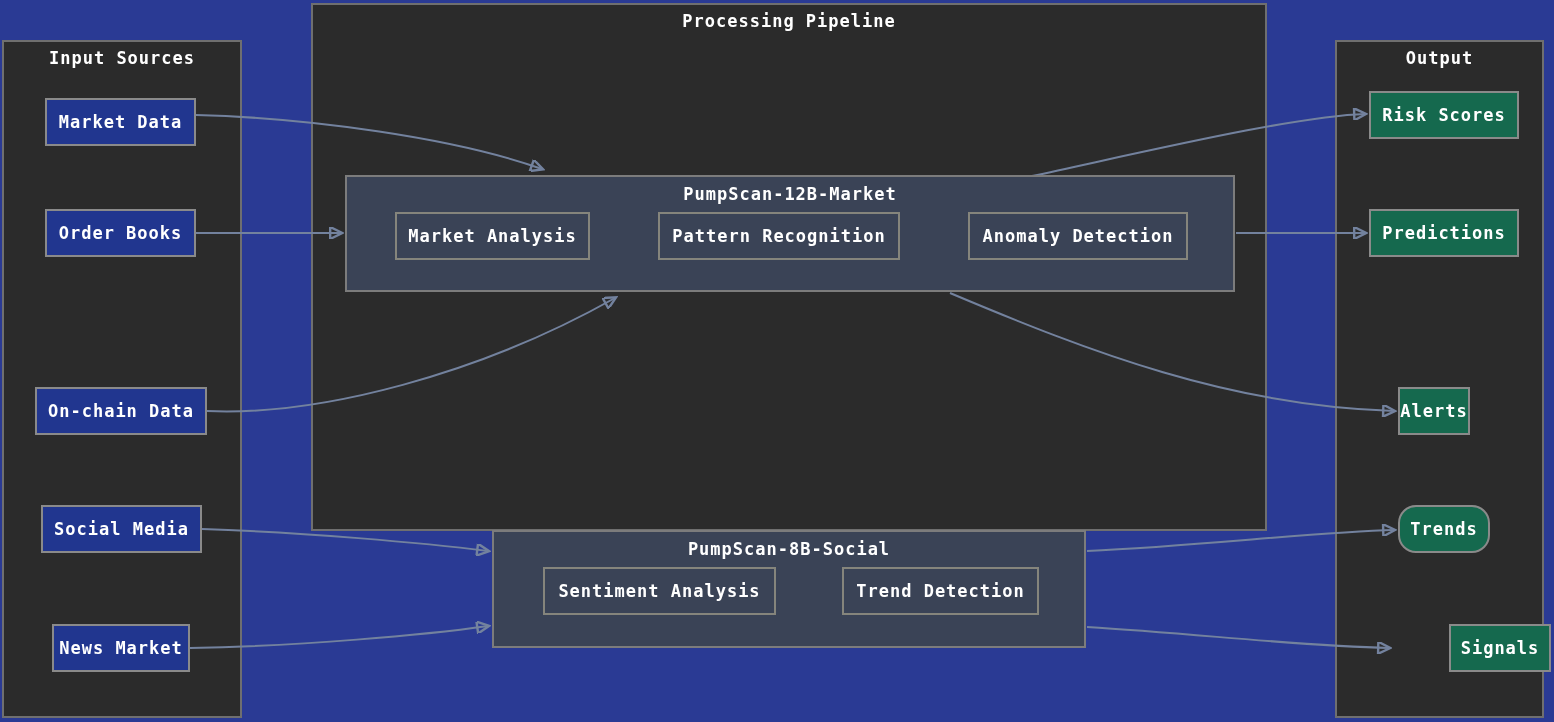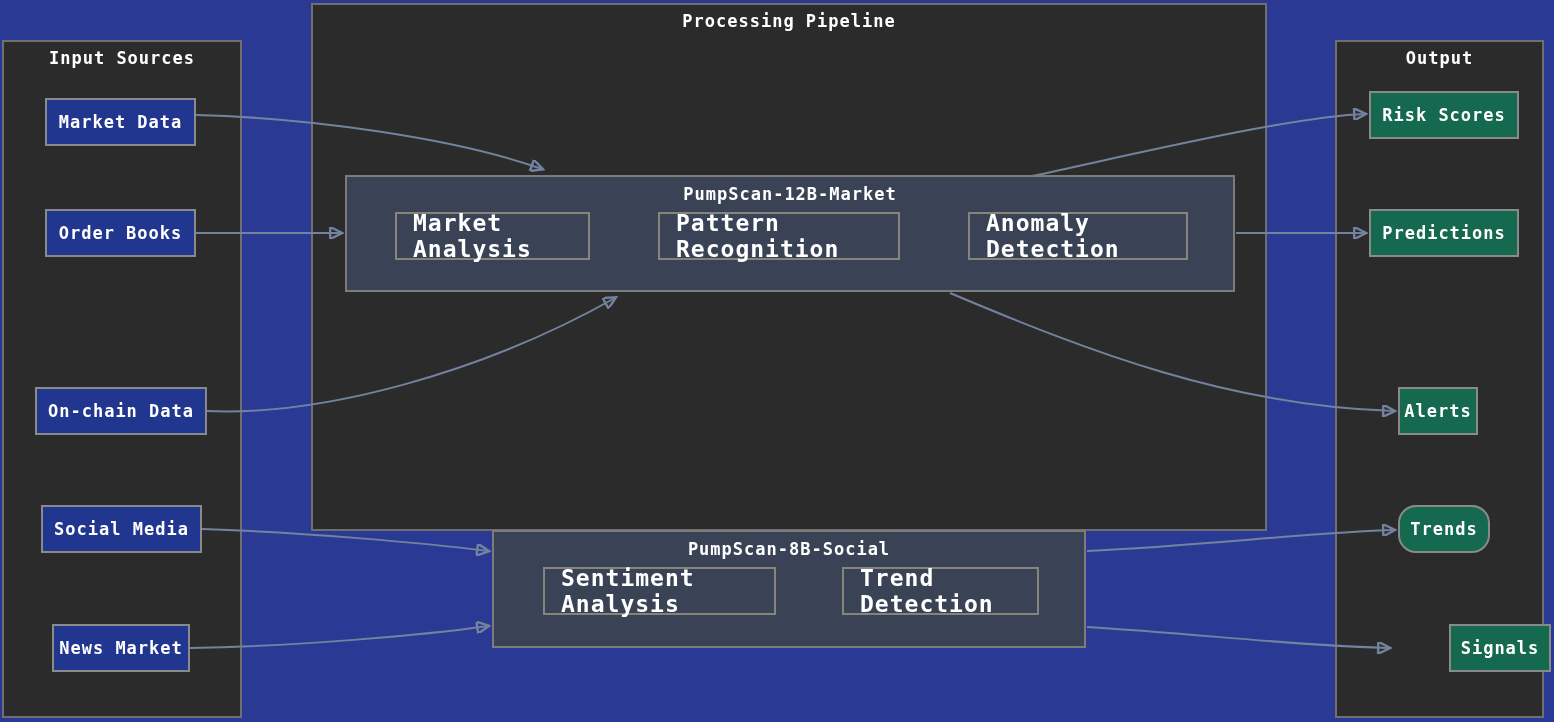--- a/index.html
+++ b/index.html
@@ -40,21 +40,21 @@
     background:var(--model-fill); border:2px solid var(--model-border);
   }
   .model-title{
     position:absolute; left:0; right:0; top:7px;
     text-align:center; font-size:17px; letter-spacing:1px;
   }
   .component{
     position:absolute; box-sizing:border-box; height:48px;
     background:var(--model-fill); border:2px solid var(--comp-border);
     display:flex; align-items:center; justify-content:center;
-    font-size:23px; letter-spacing:1px;padding-left:16px;
+    font-size:17px; letter-spacing:1px;
   }
 </style>
 </head>
 <body>
 
 <div class="stage">
 
   <div class="panel panel-left">
     <div class="panel-title">Input Sources</div>
   </div>
@@ -88,21 +88,21 @@
   </svg>
 
   <div id="nodes-layer">
       <div class="node input" style="left: 45px; top: 91px; width: 151px; height: 48px; margin-top: 7px;">Market Data</div>
       <div class="node input" style="left: 45px; top: 209px; width: 151px; height: 48px;">Order Books</div>
       <div class="node input" style="left: 35px; top: 387px; width: 172px; height: 48px;">On-chain Data</div>
       <div class="node input" style="left: 41px; top: 505px; width: 161px; height: 48px;">Social Media</div>
       <div class="node input" style="left: 52px; top: 624px; width: 138px; height: 48px;">News Market</div>
       <div class="node output" style="left: 1369px; top: 91px; width: 150px; height: 48px;">Risk Scores</div>
       <div class="node output" style="left: 1369px; top: 209px; width: 150px; height: 48px;">Predictions</div>
-      <div class="node output" style="left: 1398px; top: 387px; width: 80px; height: 48px;">Alerts</div>
+      <div class="node output" style="left: 1398px; top: 387px; width: 72px; height: 48px;">Alerts</div>
       <div class="node output" style="left: 1398px; top: 505px; width: 92px; height: 48px; border-radius: 18px;">Trends</div>
       <div class="node output" style="left: 1449px; top: 624px; width: 102px; height: 48px;">Signals</div>
       <div class="model" style="left: 345px; top: 175px; width: 890px; height: 117px;">
         <div class="model-title">PumpScan-12B-Market</div>
         <div class="component" style="left: 48px; top: 35px; width: 195px;">Market Analysis</div>
         <div class="component" style="left: 621px; top: 35px; width: 220px;">Anomaly Detection</div>
         <div class="component" style="left: 311px; top: 35px; width: 242px;">Pattern Recognition</div>
       </div>
       <div class="model" style="left: 492px; top: 530px; width: 594px; height: 118px;">
         <div class="model-title">PumpScan-8B-Social</div>

